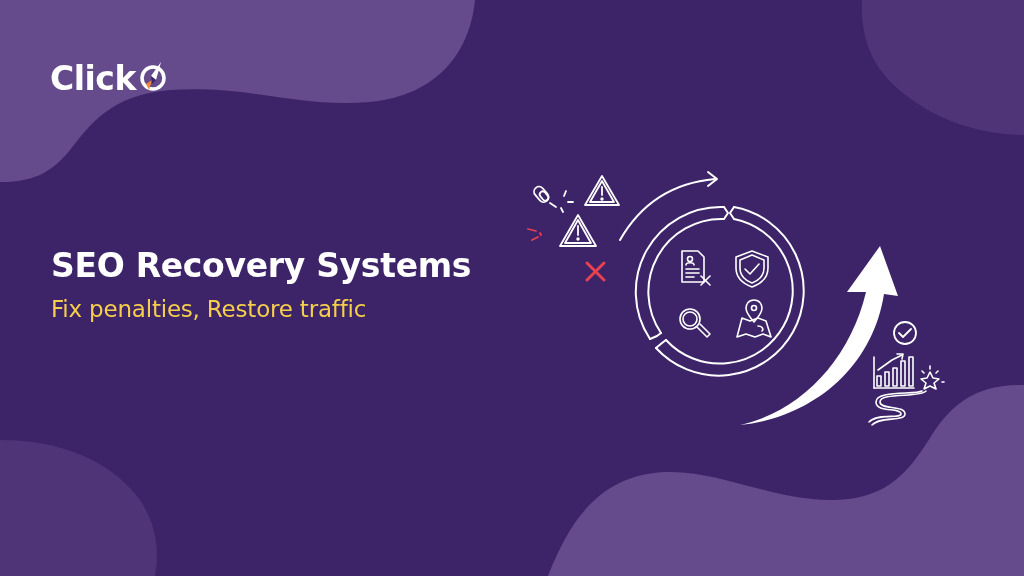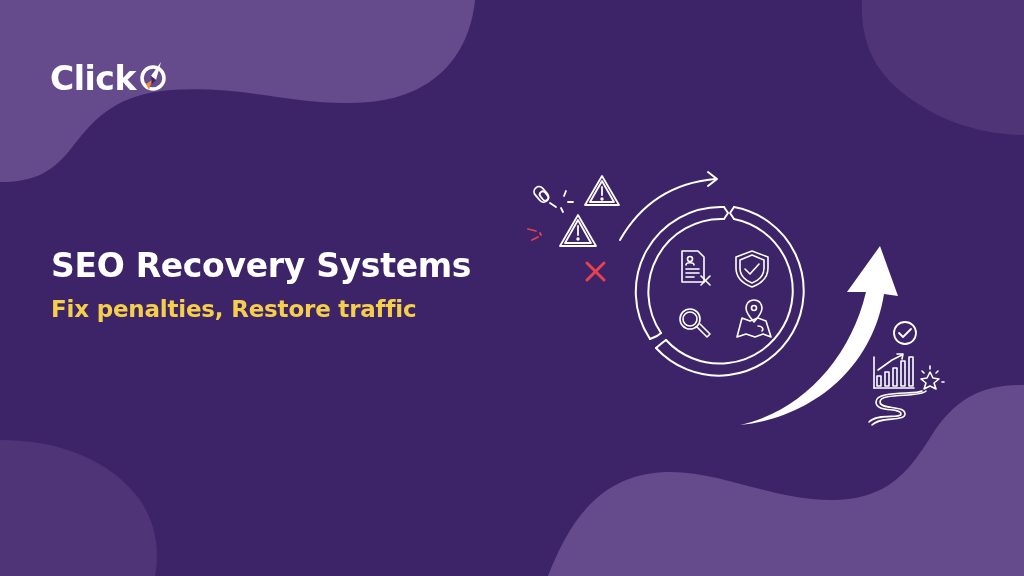--- a/index.html
+++ b/index.html
@@ -19,21 +19,21 @@
   }
   .logo .rocket { width: 30px; height: 40px; margin: 0 1px 0 2px; display: inline-block; }
   .headline {
     position: absolute; left: 51px; top: 246px;
     color: #ffffff; font-weight: 700; font-size: 33px;
     font-family: "DejaVu Sans", sans-serif; letter-spacing: -0.3px;
     white-space: nowrap;
   }
   .subline {
     position: absolute; left: 51px; top: 296px;
-    color: #f5cf4b; font-weight: 700; font-size: 23px;
+    color: #f5cf4b; font-weight: 400; font-size: 23px;
     font-family: "DejaVu Sans", sans-serif; letter-spacing: -0.2px;
     white-space: nowrap;
   }
   .illus { position: absolute; left: 0; top: 0; }
 </style>
 </head>
 <body>
 
 <div class="canvas">
 

